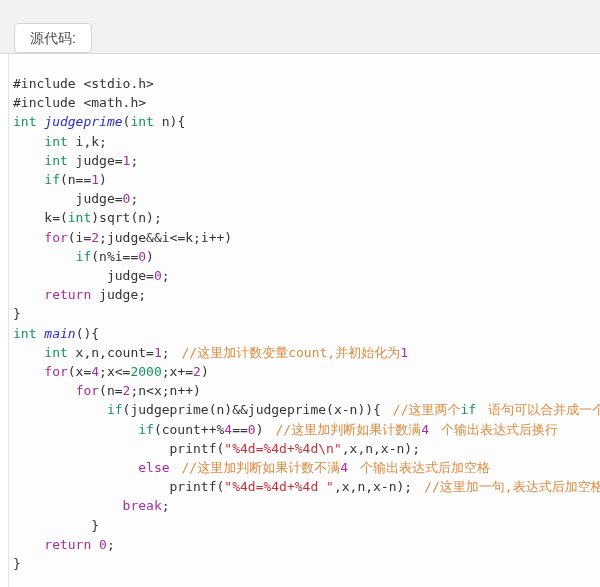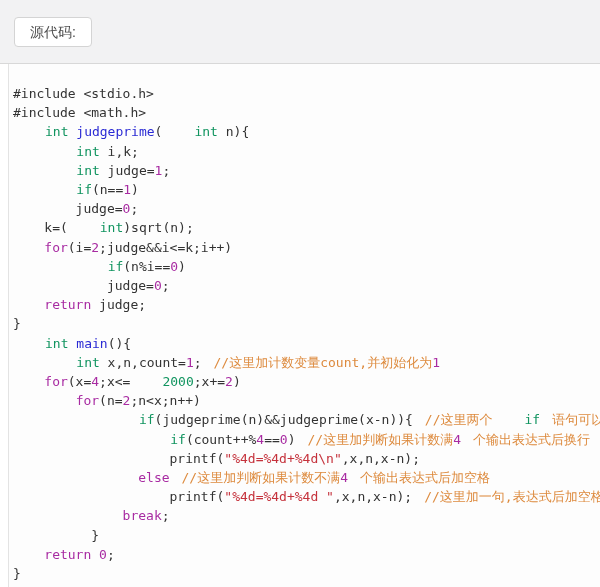--- a/index.html
+++ b/index.html
@@ -9,25 +9,25 @@
     font-family: "Liberation Sans", sans-serif;
   }
   .page {
     width: 600px;
     height: 587px;
     background: #ffffff;
     overflow: hidden;
     position: relative;
   }
   .topbar {
-    height: 64px;
+    height: 54px;
     background: #f2f2f3;
     border-bottom: 1px solid #d8d8d8;
     display: flex;
-    align-items: center;
+    align-items: flex-end;
     padding-left: 14px;
     box-sizing: border-box;
   }
   .src-btn {
     background: #ffffff;
     border: 1px solid #d4d4d4;
     border-radius: 4px;
     padding: 7px 15px;
     font-size: 14px;
     line-height: 1;
@@ -45,23 +45,23 @@
   }
   .code {
     margin: 0;
     font-family: "DejaVu Sans Mono", "Liberation Mono", monospace;
     font-size: 13px;
     line-height: 19.2px;
     color: var(--d, #333);
   }
   .line { white-space: pre; }
   .t-d { color: var(--d, #333333); }
-  .t-g { color: var(--g, #10945f); margin-left: 32px; }
+  .t-g { color: var(--g, #10945f); }
   .t-p { color: var(--p, #a82ba2); }
-  .t-b { color: var(--b, #2a2ad4); }
+  .t-b { color: var(--b, #2a2ad4); font-style: italic; }
   .t-r { color: var(--r, #c5323c); }
   .t-o { color: var(--o, #dd8a3d); margin-left: 12px; }
 </style>
 </head>
 <body>
 
 <div class="page">
   <div class="topbar">
     <button class="src-btn">源代码:</button>
   </div>

